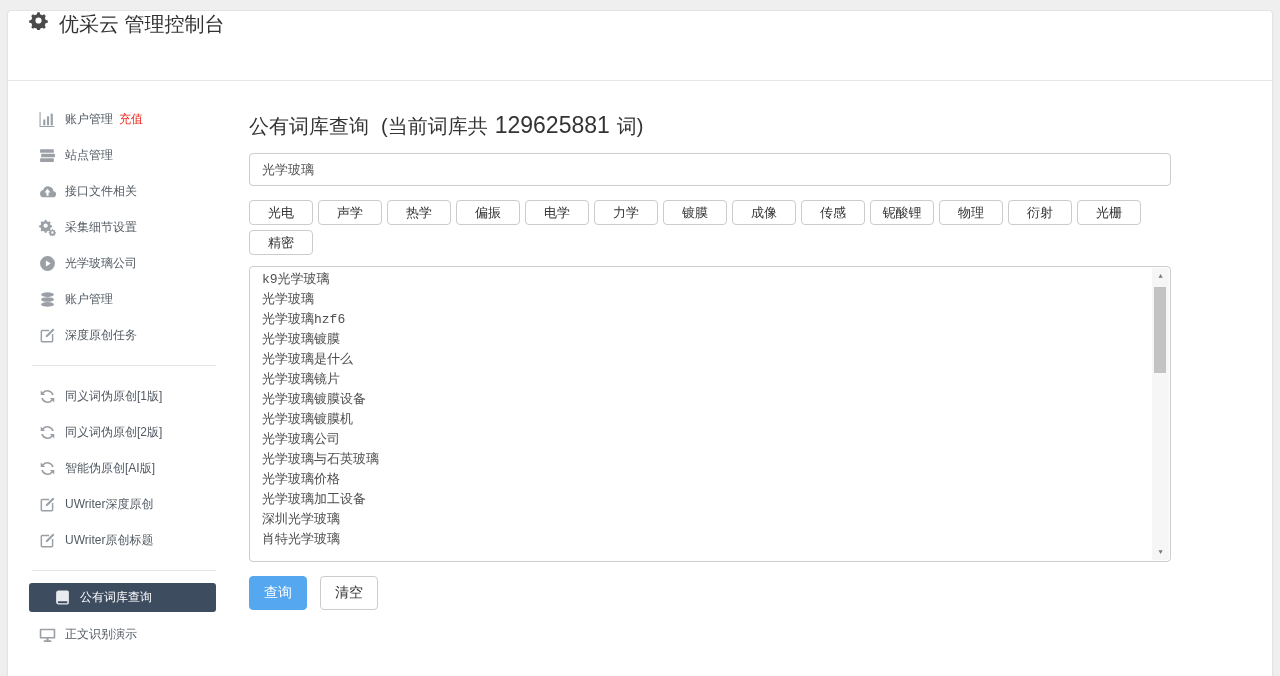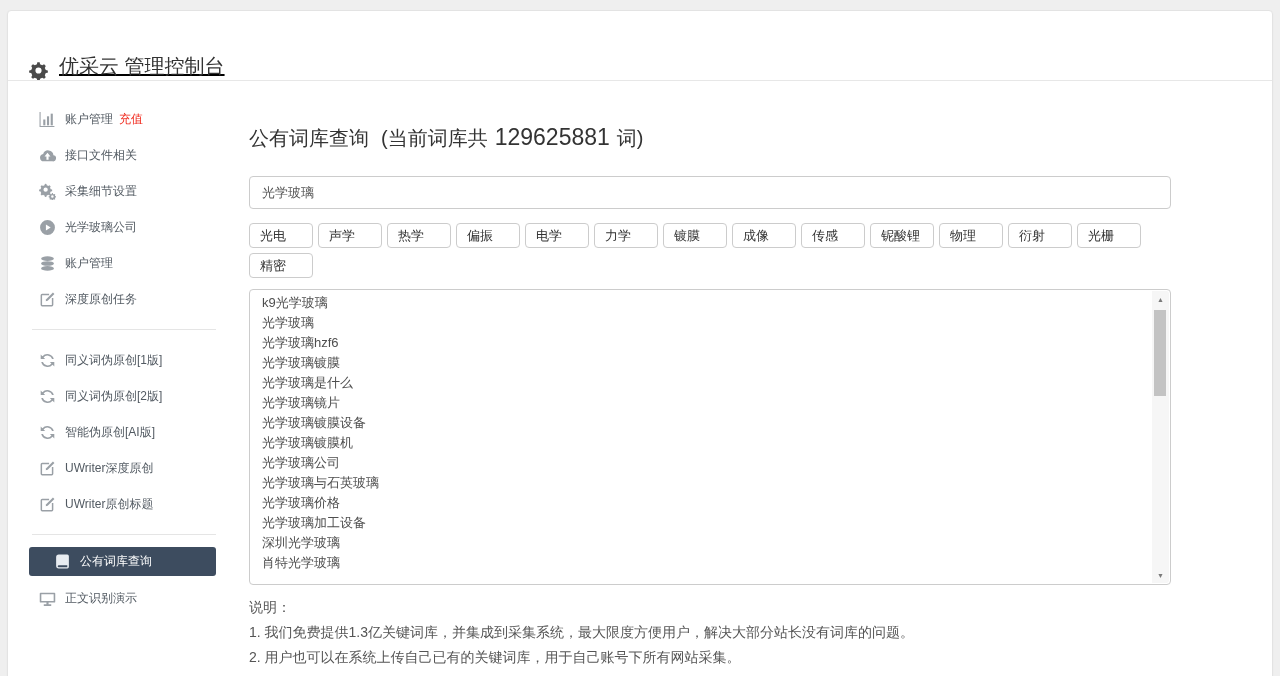--- a/index.html
+++ b/index.html
@@ -4,48 +4,48 @@
 <style>
   :root{
     --accent:#55a8f0; --red:#f0261a; --active-bg:#3d4c5f;
   }
   *{margin:0;padding:0;box-sizing:border-box;}
   html,body{width:1280px;height:676px;overflow:hidden;}
   body{background:#efefef;font-family:"Liberation Sans",sans-serif;position:relative;}
   .card{position:absolute;left:7px;top:10px;width:1266px;height:720px;background:#fff;
         border:1px solid #e3e3e3;border-radius:4px;box-shadow:0 1px 2px rgba(0,0,0,.04);}
   
-  .topbar{height:70px;display:flex;align-items:flex-end;padding:0 21px;border-bottom:1px solid #e7e7e7;text-decoration:underline;}
+  .topbar{height:70px;display:flex;align-items:flex-start;padding:0 21px;border-bottom:1px solid #e7e7e7;}
   .topbar .app-ico{width:19px;height:19px;color:#4a4a4a;margin-right:11px;display:inline-flex;}
   .topbar .app-ico svg{width:100%;height:100%;fill:currentColor;}
   .topbar .ttl{font-size:20px;color:#333;}
   
   .layout{display:flex;align-items:flex-start;}
   .sidebar{width:241px;flex-shrink:0;padding-top:20px;}
   .side-item{height:36px;display:flex;align-items:center;padding-left:31px;font-size:12px;color:#525a62;cursor:pointer;}
   .side-item .ico{width:17px;height:17px;margin-right:9px;color:#9aa0a6;display:inline-flex;flex-shrink:0;}
   .side-item .ico svg{width:100%;height:100%;fill:currentColor;}
   .side-item .badge{color:var(--red);margin-left:6px;}
   .side-item.active{height:29px;margin:3px 33px 4px 21px;padding-left:25px;background:var(--active-bg);
         color:#fff;border-radius:3px;}
   .side-item.active .ico{color:#e8ecf1;}
   .side-divider{border-top:1px solid #e5e5e5;margin:12px 33px 12px 24px;height:0;}
   
   .main{flex:1;padding-top:30px;}
   .content{width:922px;}
   .page-title{font-size:20px;color:#333;line-height:28px;display:flex;align-items:baseline;}
   .page-title .suffix{margin-left:12px;}
-  .page-title .count{font-size:23px;margin:12px 7px;}
+  .page-title .count{font-size:23px;margin:0 7px;}
   .search-input{display:block;width:100%;height:33px;margin-top:13px;border:1px solid #ccc;border-radius:4px;
         padding:0 12px;font-size:13px;color:#555;outline:none;font-family:inherit;background:#fff;}
   .tags{margin-top:14px;display:flex;flex-wrap:wrap;gap:5px;}
   .tag{min-width:64px;height:25px;line-height:23px;padding:0 10px;background:#fff;border:1px solid #ccc;
-        border-radius:4px;font-size:13px;color:#333;text-align:left;cursor:pointer;}
+        border-radius:4px;font-size:13px;color:#333;text-align:center;cursor:pointer;}
   .listbox{margin-top:11px;height:296px;border:1px solid #ccc;border-radius:4px;background:#fff;
-        position:relative;overflow:hidden;}
+        position:relative;overflow:hidden;font-family:Liberation Mono, monospace;}
   .keywords{padding:3px 12px;font-size:13px;line-height:20px;color:#4e4e4e;}
   .fakebar{position:absolute;top:1px;right:1px;bottom:1px;width:17px;background:#f6f6f6;border-radius:0 3px 3px 0;}
   .sb-btn{position:absolute;left:0;width:17px;height:16px;display:flex;align-items:center;justify-content:center;
         font-size:7px;color:#7a7a7a;cursor:pointer;}
   .sb-up{top:0;} .sb-down{bottom:0;}
   .sb-thumb{position:absolute;left:2px;right:3px;top:19px;height:86px;background:#c3c3c3;cursor:pointer;}
   .notes{margin-top:10px;font-size:14px;color:#555;line-height:25px;}
   .actions{margin-top:14px;display:flex;gap:13px;}
   .btn{height:34px;min-width:57px;padding:0 14px;border-radius:4px;font-size:14px;cursor:pointer;font-family:inherit;}
   .btn-query{background:var(--accent);border:1px solid var(--accent);color:#fff;}
@@ -70,20 +70,30 @@
           <span class="ico">
             <svg viewBox="0 0 16 16">
               <path d="M1.5 1v13h13v1h-14V1z"></path>
               <rect x="4" y="8" width="2" height="5.5"></rect>
               <rect x="7.5" y="5" width="2" height="8.5"></rect>
               <rect x="11" y="2.5" width="2" height="11"></rect>
             </svg>
           </span>
           <span>账户管理</span>
           <span class="badge">充值</span>
+        </div>
+        <div class="side-item">
+          <span class="ico">
+            <svg viewBox="0 0 16 16">
+              <rect x="1" y="2" width="13" height="3.4" rx="0.8"></rect>
+              <rect x="2" y="6.3" width="13" height="3.4" rx="0.8"></rect>
+              <rect x="1" y="10.6" width="13" height="3.4" rx="0.8"></rect>
+            </svg>
+          </span>
+          <span>站点管理</span>
         </div>
         <div class="side-item">
           <span class="ico">
             <svg viewBox="0 0 16 16">
               <path d="M4.5 13.5a3.5 3.5 0 0 1-.6-6.95 5 5 0 0 1 9.7 1.1 2.9 2.9 0 0 1-.9 5.85z"></path>
               <path d="M8 5.5 10.8 9H9v3H7V9H5.2z" fill="#fff"></path>
             </svg>
           </span>
           <span>接口文件相关</span>
         </div>
@@ -233,25 +243,20 @@
               <div>深圳光学玻璃</div>
               <div>肖特光学玻璃</div>
             </div>
           <div class="fakebar">
             <div class="sb-btn sb-up">▲</div>
             <div class="sb-thumb"></div>
             <div class="sb-btn sb-down">▼</div>
           </div>
         </div>
 
-        <div class="notes">
-          <div>说明：</div>
-          <div>1. 我们免费提供1.3亿关键词库，并集成到采集系统，最大限度方便用户，解决大部分站长没有词库的问题。</div>
-          <div>2. 用户也可以在系统上传自己已有的关键词库，用于自己账号下所有网站采集。</div>
-        </div>
 
         <div class="actions">
           <button class="btn btn-query">查询</button>
           <button class="btn btn-clear">清空</button>
         </div>
       </div>
     </main>
   </div>
 </div>
 

